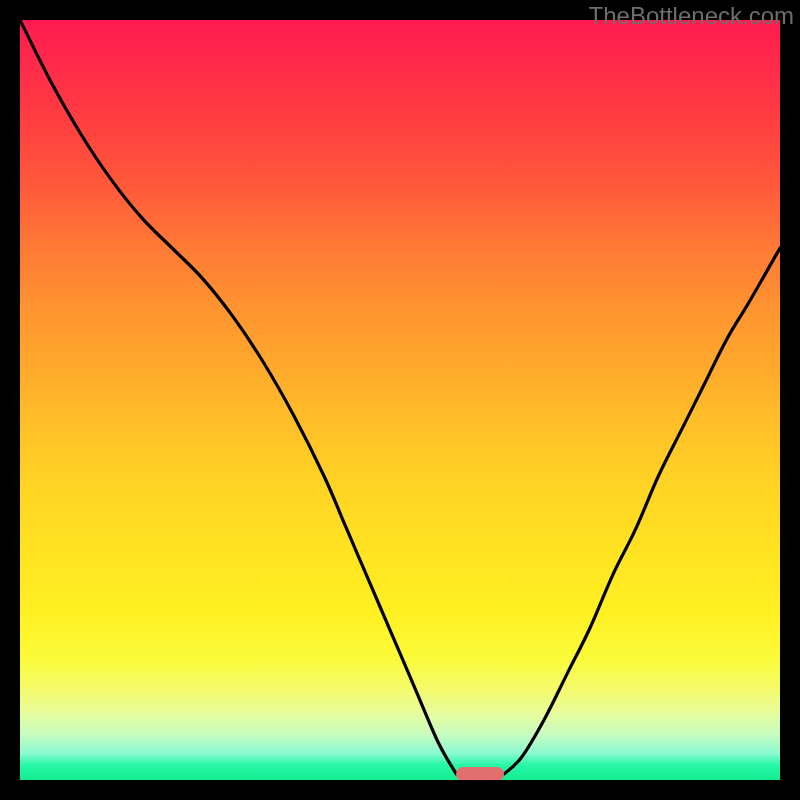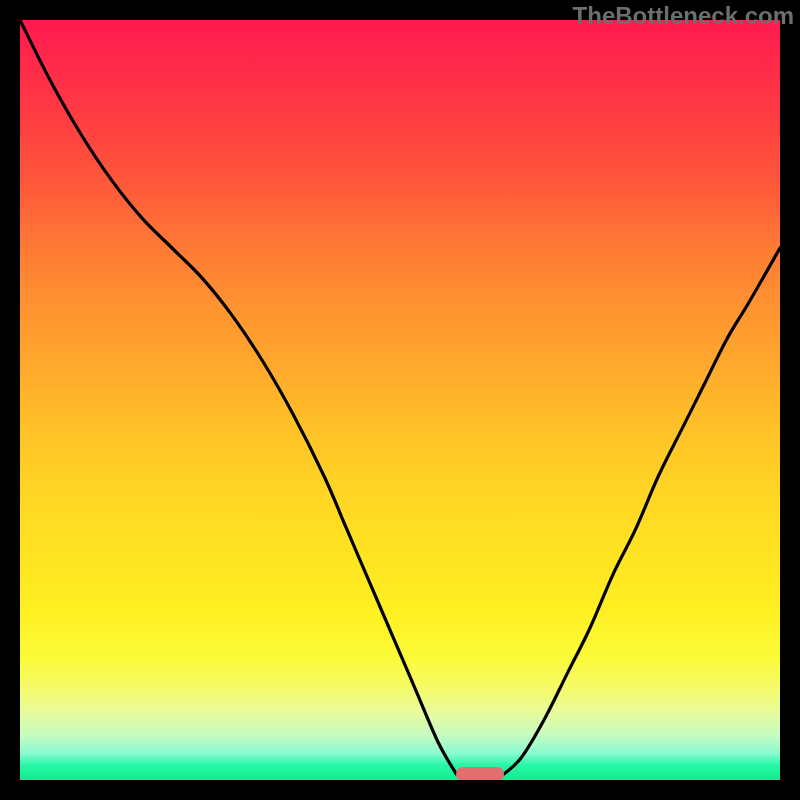--- a/index.html
+++ b/index.html
@@ -43,21 +43,21 @@
       #29f7a8 98%,
       #11ec8e 100%
     );
   }
   .watermark {
     position: absolute;
     top: 2px;
     right: 6px;
     color: #6e6e6e;
     font-size: 24px;
-    font-weight: 700;
+    font-weight: 400;
     letter-spacing: 0px;
     user-select: none;
     z-index: 10;
   }
   svg.curve {
     position: absolute;
     left: 0; top: 0;
     width: 760px;
     height: 760px;
     z-index: 5;

